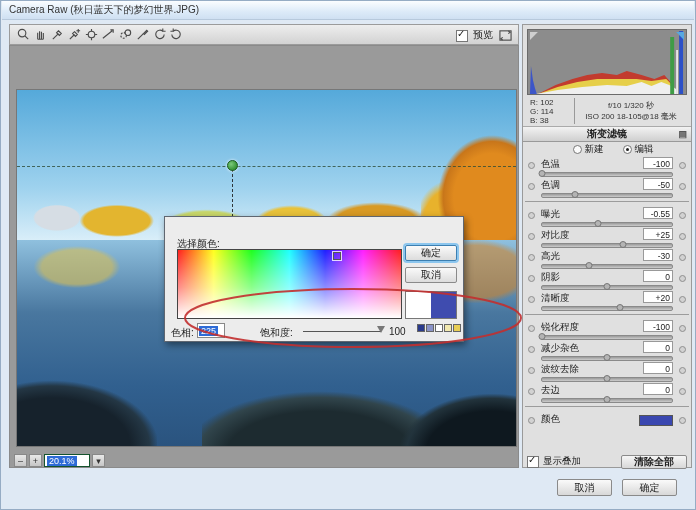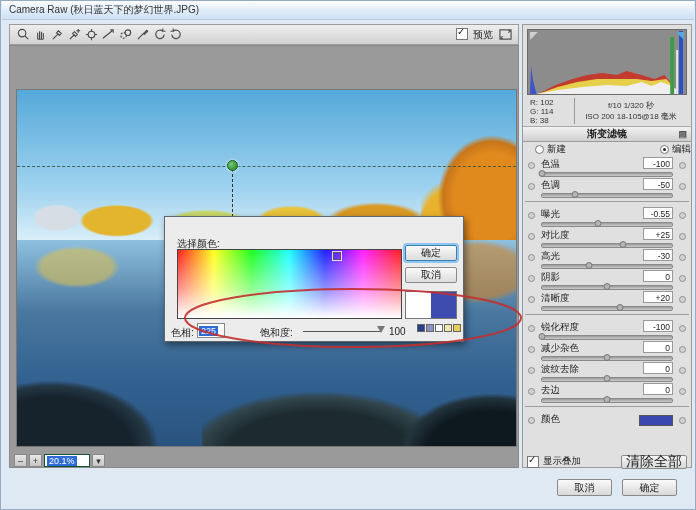--- a/index.html
+++ b/index.html
@@ -8,21 +8,21 @@
   .titlebar{position:absolute;left:1px;top:0;right:1px;height:19px;
         background:linear-gradient(#fbfdff,#dceaf8 60%,#cfe0f2);
         display:flex;align-items:center;padding-left:7px;font-size:10px;color:#333;
         border-bottom:1px solid #b7c9dc;box-sizing:border-box;}
   
   .toolbar{position:absolute;left:8px;top:23px;width:510px;height:21px;
         background:linear-gradient(#eeeeee,#d2d2d2);border:1px solid #9b9b9b;
         box-sizing:border-box;display:flex;align-items:center;padding:0 5px;}
   .tool{width:17px;height:17px;display:flex;align-items:center;justify-content:center;}
   .tool svg{stroke:#4a4a4a;fill:none;stroke-width:1.2;}
-  .toolbar-right{margin-left:auto;display:flex;align-items:flex-start;gap:5px;}
+  .toolbar-right{margin-left:auto;display:flex;align-items:flex-end;gap:5px;}
   .cb{display:inline-block;width:10px;height:10px;background:#fff;border:1px solid #777;
       position:relative;vertical-align:-1px;}
   .cb.on:after{content:"✓";position:absolute;left:0px;top:-3px;font-size:10px;color:#222;}
   
   .imagearea{position:absolute;left:8px;top:44px;width:510px;height:423px;background:#9a9a9a;
         border:1px solid #8a8a8a;box-sizing:border-box;}
   .photo{position:absolute;left:15px;top:88px;width:501px;height:358px;overflow:hidden;
         border:1px solid #777;box-sizing:border-box;background:#79b6dd;}
   .photo>div{position:absolute;}
   .sky{left:0;top:0;right:0;height:150px;background:linear-gradient(#55a9da,#9ed2ee 65%,#d9eef9);}
@@ -104,21 +104,21 @@
      box-sizing:border-box;background:#8c8c8c;}
   .histinfo{position:absolute;left:4px;top:72px;width:160px;height:28px;display:flex;
      font-size:8px;color:#333;align-items:center;}
   .rgbcol{width:44px;line-height:9px;padding-left:3px;border-right:1px solid #999;height:26px;
      display:flex;flex-direction:column;justify-content:center;}
   .exifcol{flex:1;text-align:center;line-height:11px;}
   .ptab{position:absolute;left:0;right:0;top:101px;height:14px;
      background:linear-gradient(#f2f2f2,#cfcfcf);border-top:1px solid #aaa;border-bottom:1px solid #999;
      text-align:center;font-weight:bold;font-size:10px;line-height:14px;}
   .ptab .fly{position:absolute;right:4px;top:0;font-size:9px;color:#555;}
-  .radios{position:absolute;left:12px;right:0;top:118px;display:flex;justify-content:space-between;gap:19px;
+  .radios{position:absolute;left:12px;right:0;top:118px;display:flex;justify-content:center;gap:19px;
      font-size:9.5px;align-items:center;}
   .radio{display:flex;align-items:center;gap:3px;}
   .rdot{width:9px;height:9px;border-radius:50%;background:#fbfbfb;border:1px solid #777;
      box-sizing:border-box;position:relative;}
   .rdot.on:after{content:"";position:absolute;left:2px;top:2px;width:3px;height:3px;border-radius:50%;background:#222;}
   .sliders{position:absolute;left:2px;right:2px;top:132px;}
   .srow{position:relative;height:21px;}
   .sdot{position:absolute;top:5px;width:7px;height:7px;border-radius:50%;background:#d2d2d2;
      border:1px solid #8f8f8f;box-sizing:border-box;}
   .sdot.l{left:3px;} .sdot.r{right:3px;}
@@ -127,22 +127,22 @@
      font-size:8.5px;text-align:right;line-height:12px;box-sizing:border-box;padding-right:2px;}
   .strack{position:absolute;left:16px;right:16px;top:15px;height:3px;
      background:linear-gradient(#9a9a9a,#cccccc);border:1px solid #8a8a8a;border-radius:2px;}
   .sknob{position:absolute;top:-3px;width:7px;height:7px;background:#b4b4b4;border:1px solid #777;
      border-radius:50%;transform:translateX(-50%);box-sizing:border-box;}
   .sdivider{height:5px;border-top:1px solid #9c9c9c;margin-top:2px;}
   .cswatch{position:absolute;right:16px;top:3px;width:34px;height:11px;border:1px solid #555;box-sizing:border-box;}
   .overlay-row{position:absolute;left:4px;right:4px;top:429px;height:15px;font-size:9.5px;
      display:flex;align-items:center;}
   .clearall{margin-left:auto;width:66px;height:14px;background:linear-gradient(#f6f6f6,#d8d8d8);
-     border:1px solid #8a8a8a;border-radius:2px;font-size:14px;display:flex;align-items:center;
-     justify-content:center;box-sizing:border-box;}
+     border:1px solid #8a8a8a;border-radius:2px;font-size:10px;display:flex;align-items:center;
+     justify-content:center;box-sizing:border-box;font-weight:bold;}
   .mainbtn{position:absolute;width:55px;height:17px;background:linear-gradient(#fafafa,#d8d8d8);
      border:1px solid #8a8a8a;border-radius:2px;font-size:10px;display:flex;align-items:center;
      justify-content:center;box-sizing:border-box;z-index:4;}
   .annot{position:absolute;left:0;top:0;z-index:20;pointer-events:none;}
 </style>
 </head>
 <body>
 
 <div class="page">
 

